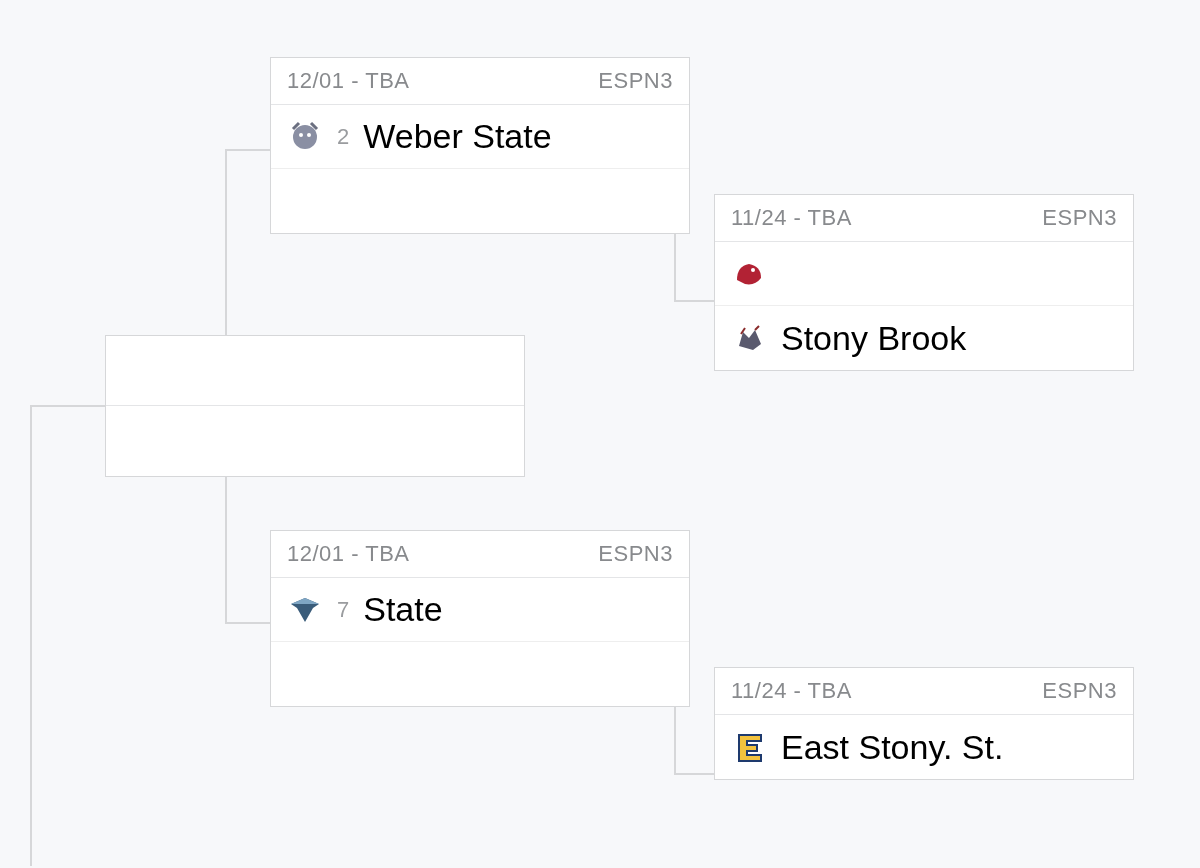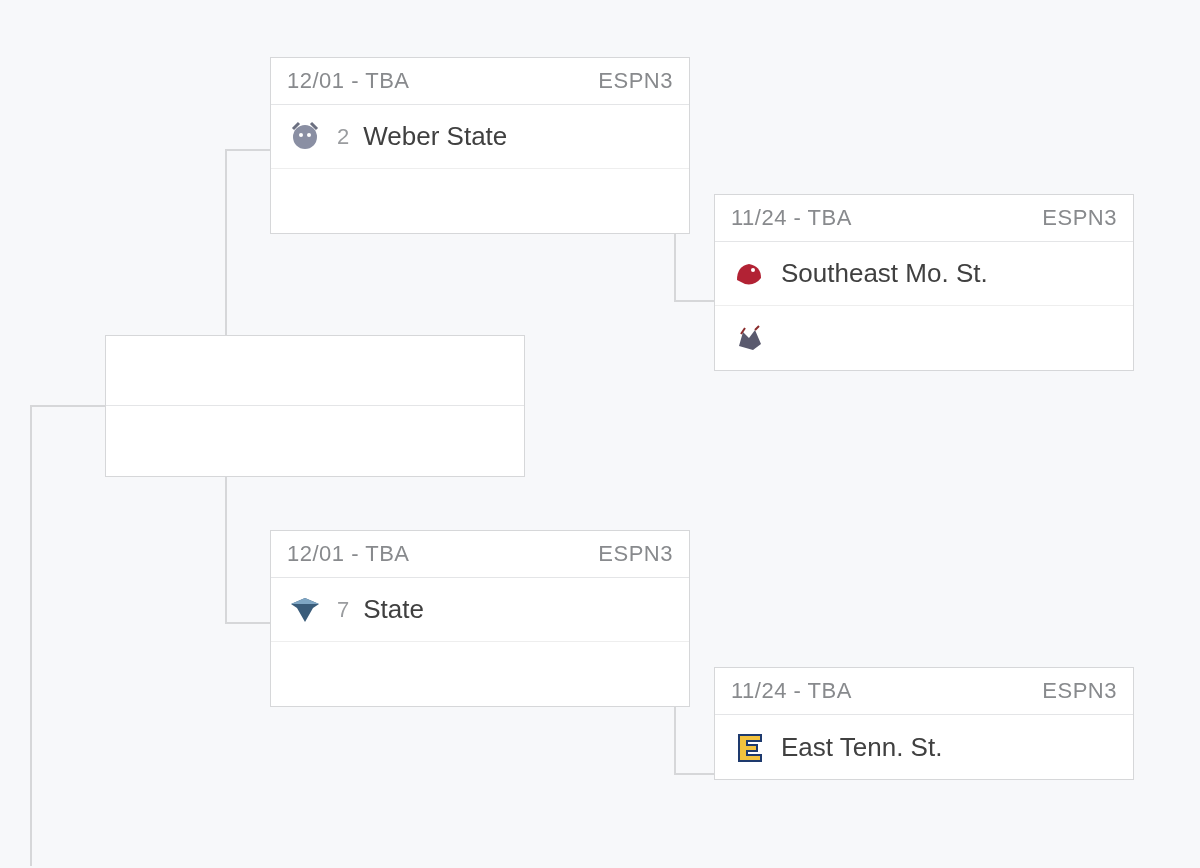--- a/index.html
+++ b/index.html
@@ -50,22 +50,22 @@
     display: flex;
     align-items: center;
     justify-content: center;
     flex: 0 0 36px;
   }
   .seed {
     color: #9a9c9f;
     font-size: 22px;
   }
   .team-name {
-    color: #404040;
-    font-size: 26px;
+    color: #000000;
+    font-size: 34px;
   }
   
   .empty-card .team-row { border-bottom: 1px solid #e4e5e7; }
   .empty-card .team-row:last-child { border-bottom: none; }
 
   
   .line {
     position: absolute;
     background: #d6d7d9;
   }
@@ -145,43 +145,43 @@
       <span>ESPN3</span>
     </div>
     <div class="card-body">
       <div class="team-row">
         <span class="team-logo">
           <svg class="logo" viewBox="0 0 36 36">
               <path d="M6 24 Q6 10 18 8 Q30 10 30 22 Q24 30 14 28 Z" fill="#b22234"></path>
               <circle cx="22" cy="14" r="2" fill="#fff"></circle>
             </svg>
         </span>
-        <span class="team-name">Southeast Mo. St.</span>
       </div>
       <div class="team-row">
         <span class="team-logo">
           <svg class="logo" viewBox="0 0 36 36">
               <path d="M8 26 L12 12 L18 18 L24 10 L30 24 L22 30 Z" fill="#5a5a6e"></path>
               <path d="M10 14 L14 8 M24 10 L28 6" stroke="#8a2c2c" stroke-width="2"></path>
             </svg>
         </span>
+        <span class="team-name">Stony Brook</span>
       </div>
     </div>
   </div>
 
   <div class="card" style="left:714px; top:667px; width:420px;">
     <div class="card-header">
       <span>11/24 - TBA</span>
       <span>ESPN3</span>
     </div>
     <div class="card-body">
       <div class="team-row">
         <span class="team-logo">
           <svg class="logo" viewBox="0 0 36 36">
               <path d="M8 6 H30 V12 H16 V16 H26 V22 H16 V26 H30 V32 H8 Z" fill="#f2c23e" stroke="#1e3a6e" stroke-width="2"></path>
             </svg>
         </span>
-        <span class="team-name">East Tenn. St.</span>
+        <span class="team-name">East Stony. St.</span>
       </div>
     </div>
   </div>
 
 </div>
 
 </body></html>

